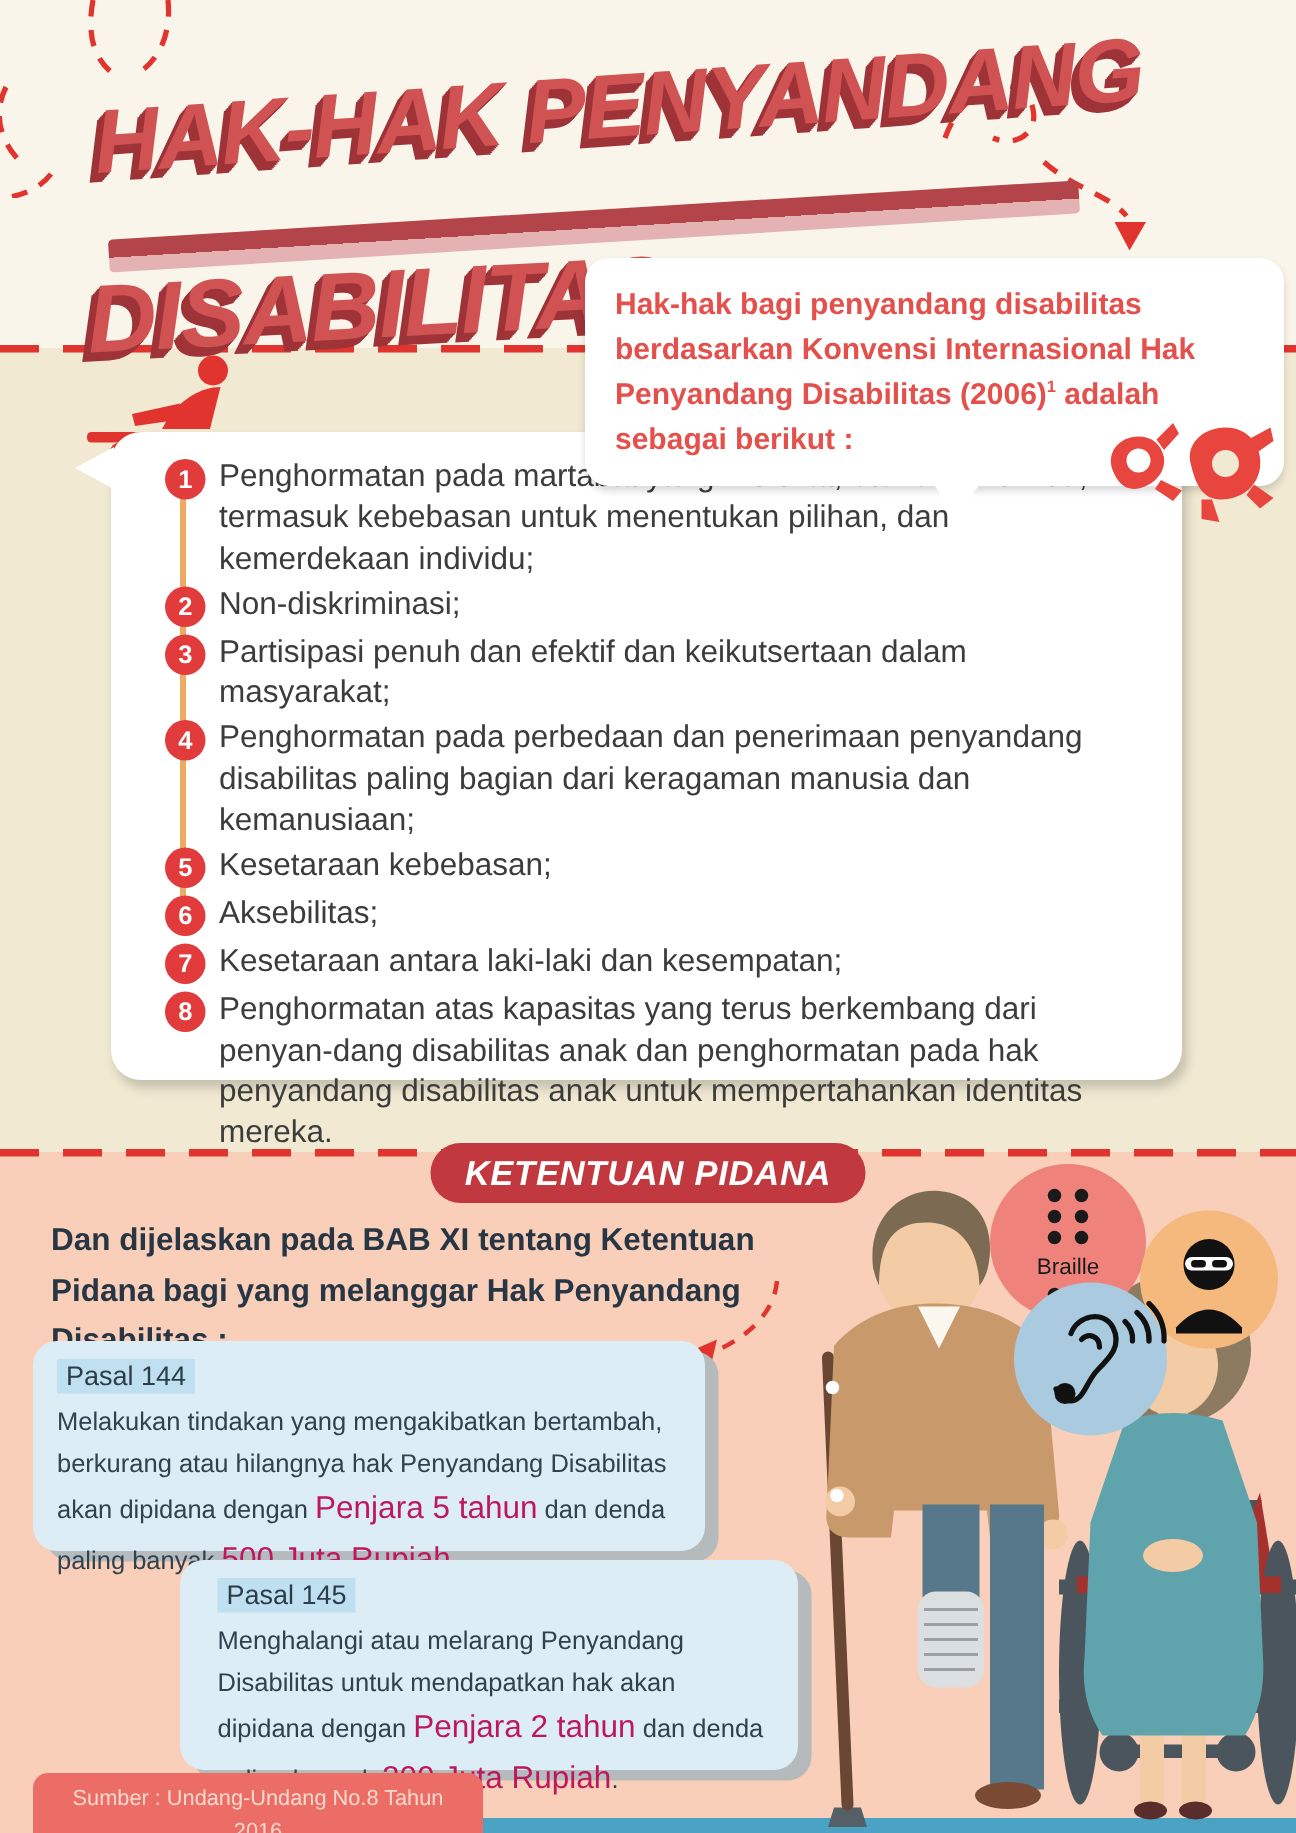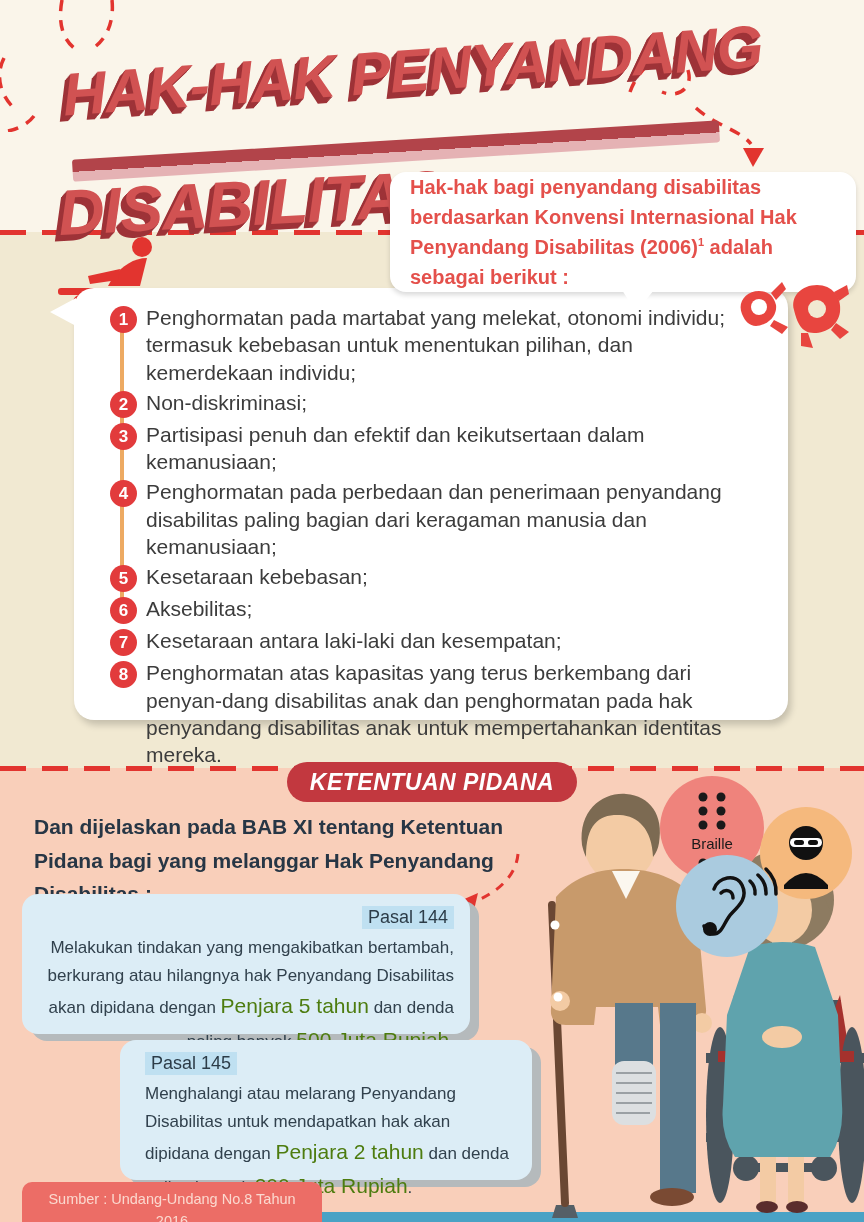--- a/index.html
+++ b/index.html
@@ -15,21 +15,21 @@
   .title{position:absolute;font-weight:900;font-style:italic;color:#d15252;letter-spacing:-1px;
          text-shadow:-1px 1px 0 #9e3338,-2px 2px 0 #9e3338,-3px 3px 0 #9e3338,-4px 4px 0 #9e3338,-5px 5px 0 #9e3338,-6px 6px 0 #9e3338;
          white-space:nowrap;z-index:2;}
   .title1{left:62px;top:36px;font-size:60px;transform:rotate(-4deg);}
   .title2{left:58px;top:166px;font-size:64px;transform:rotate(-3deg);}
   .title-bar{position:absolute;left:72px;top:140px;width:648px;height:22px;z-index:2;
              transform:rotate(-3.5deg);border-radius:3px;
              background:linear-gradient(#b2444a 0 55%,#e5b2b4 55% 100%);}
   
   .bubble{position:absolute;left:390px;top:172px;width:466px;box-sizing:border-box;background:#fff;
-          border-radius:16px;padding:0 20px;z-index:5;box-shadow:0 3px 5px rgba(0,0,0,.15);}
+          border-radius:16px;padding:16px 20px;z-index:5;box-shadow:0 3px 5px rgba(0,0,0,.15);}
   .bubble .btxt{color:#e4504b;font-weight:bold;font-size:20px;line-height:1.5;}
   .bubble sup{font-size:11px;}
   .bubble-tail{position:absolute;left:232px;bottom:-20px;width:0;height:0;
                border-left:14px solid transparent;border-right:18px solid transparent;border-top:22px solid #fff;}
   
   .card{position:absolute;left:74px;top:288px;width:714px;height:432px;box-sizing:border-box;background:#fff;
         border-radius:20px;padding:16px 26px 0 36px;z-index:4;box-shadow:3px 5px 7px rgba(0,0,0,.18);}
   .card-tail{position:absolute;left:-24px;top:10px;width:0;height:0;
              border-top:14px solid transparent;border-bottom:14px solid transparent;border-right:26px solid #fff;}
   .connector{position:absolute;left:46px;top:34px;width:4px;height:296px;background:#edaa63;z-index:0;}
@@ -41,25 +41,25 @@
   .footnote{position:absolute;left:64px;top:726px;width:500px;font-size:11px;color:#4a4a4a;line-height:1.35;z-index:2;}
   .footnote sup{font-size:8px;}
   
   .pill{position:absolute;left:287px;top:762px;width:290px;height:40px;background:#c2383f;border-radius:20px;
         z-index:3;display:flex;align-items:center;justify-content:center;}
   .pill span{color:#fff;font-weight:900;font-style:italic;font-size:23px;letter-spacing:.5px;text-align:center;}
   .intro2{position:absolute;left:34px;top:810px;width:524px;font-size:21px;font-weight:bold;color:#273645;
           line-height:1.6;z-index:2;}
   .pasal{position:absolute;box-sizing:border-box;background:#dcedf6;border-radius:16px;padding:12px 16px;
          z-index:3;box-shadow:9px 7px 0 #b5babc;}
-  .p144{left:22px;top:894px;width:448px;height:140px;text-align:right;}
+  .p144{left:22px;top:894px;width:448px;height:140px;}
   .p145{left:120px;top:1040px;width:412px;height:140px;padding-left:25px;}
   .plabel{display:inline-block;font-size:18px;color:#2c3c48;background:#bfe0f1;padding:1px 6px;}
   .pbody{font-size:17px;color:#31414d;line-height:1.62;margin-top:5px;}
-  .pred{color:#4d7c0f;font-size:21px;}
+  .pred{color:#be185d;font-size:21px;}
   
   .footer-box{position:absolute;left:22px;top:1182px;width:280px;background:#ec6d66;border-radius:10px;
               padding:7px 10px;z-index:3;text-align:center;}
   .footer-box div{font-size:14.5px;color:#fbd9cf;line-height:1.5;}
   .blue-strip{position:absolute;left:285px;top:1212px;width:579px;height:10px;background:#4aa2c5;z-index:1;}
   
   .svgabs{position:absolute;}
 </style>
 </head>
 <body>
@@ -118,21 +118,21 @@
     <div class="ritem">
         <span class="rnum">1</span>
         <span class="rtxt">Penghormatan pada martabat yang melekat, otonomi individu; termasuk kebebasan untuk menentukan pilihan, dan kemerdekaan individu;</span>
       </div>
     <div class="ritem">
         <span class="rnum">2</span>
         <span class="rtxt">Non-diskriminasi;</span>
       </div>
     <div class="ritem">
         <span class="rnum">3</span>
-        <span class="rtxt">Partisipasi penuh dan efektif dan keikutsertaan dalam kemanusiaan;</span>
+        <span class="rtxt">Partisipasi penuh dan efektif dan keikutsertaan dalam masyarakat;</span>
       </div>
     <div class="ritem">
         <span class="rnum">4</span>
         <span class="rtxt">Penghormatan pada perbedaan dan penerimaan penyandang disabilitas paling bagian dari keragaman manusia dan kemanusiaan;</span>
       </div>
     <div class="ritem">
         <span class="rnum">5</span>
         <span class="rtxt">Kesetaraan kebebasan;</span>
       </div>
     <div class="ritem">

